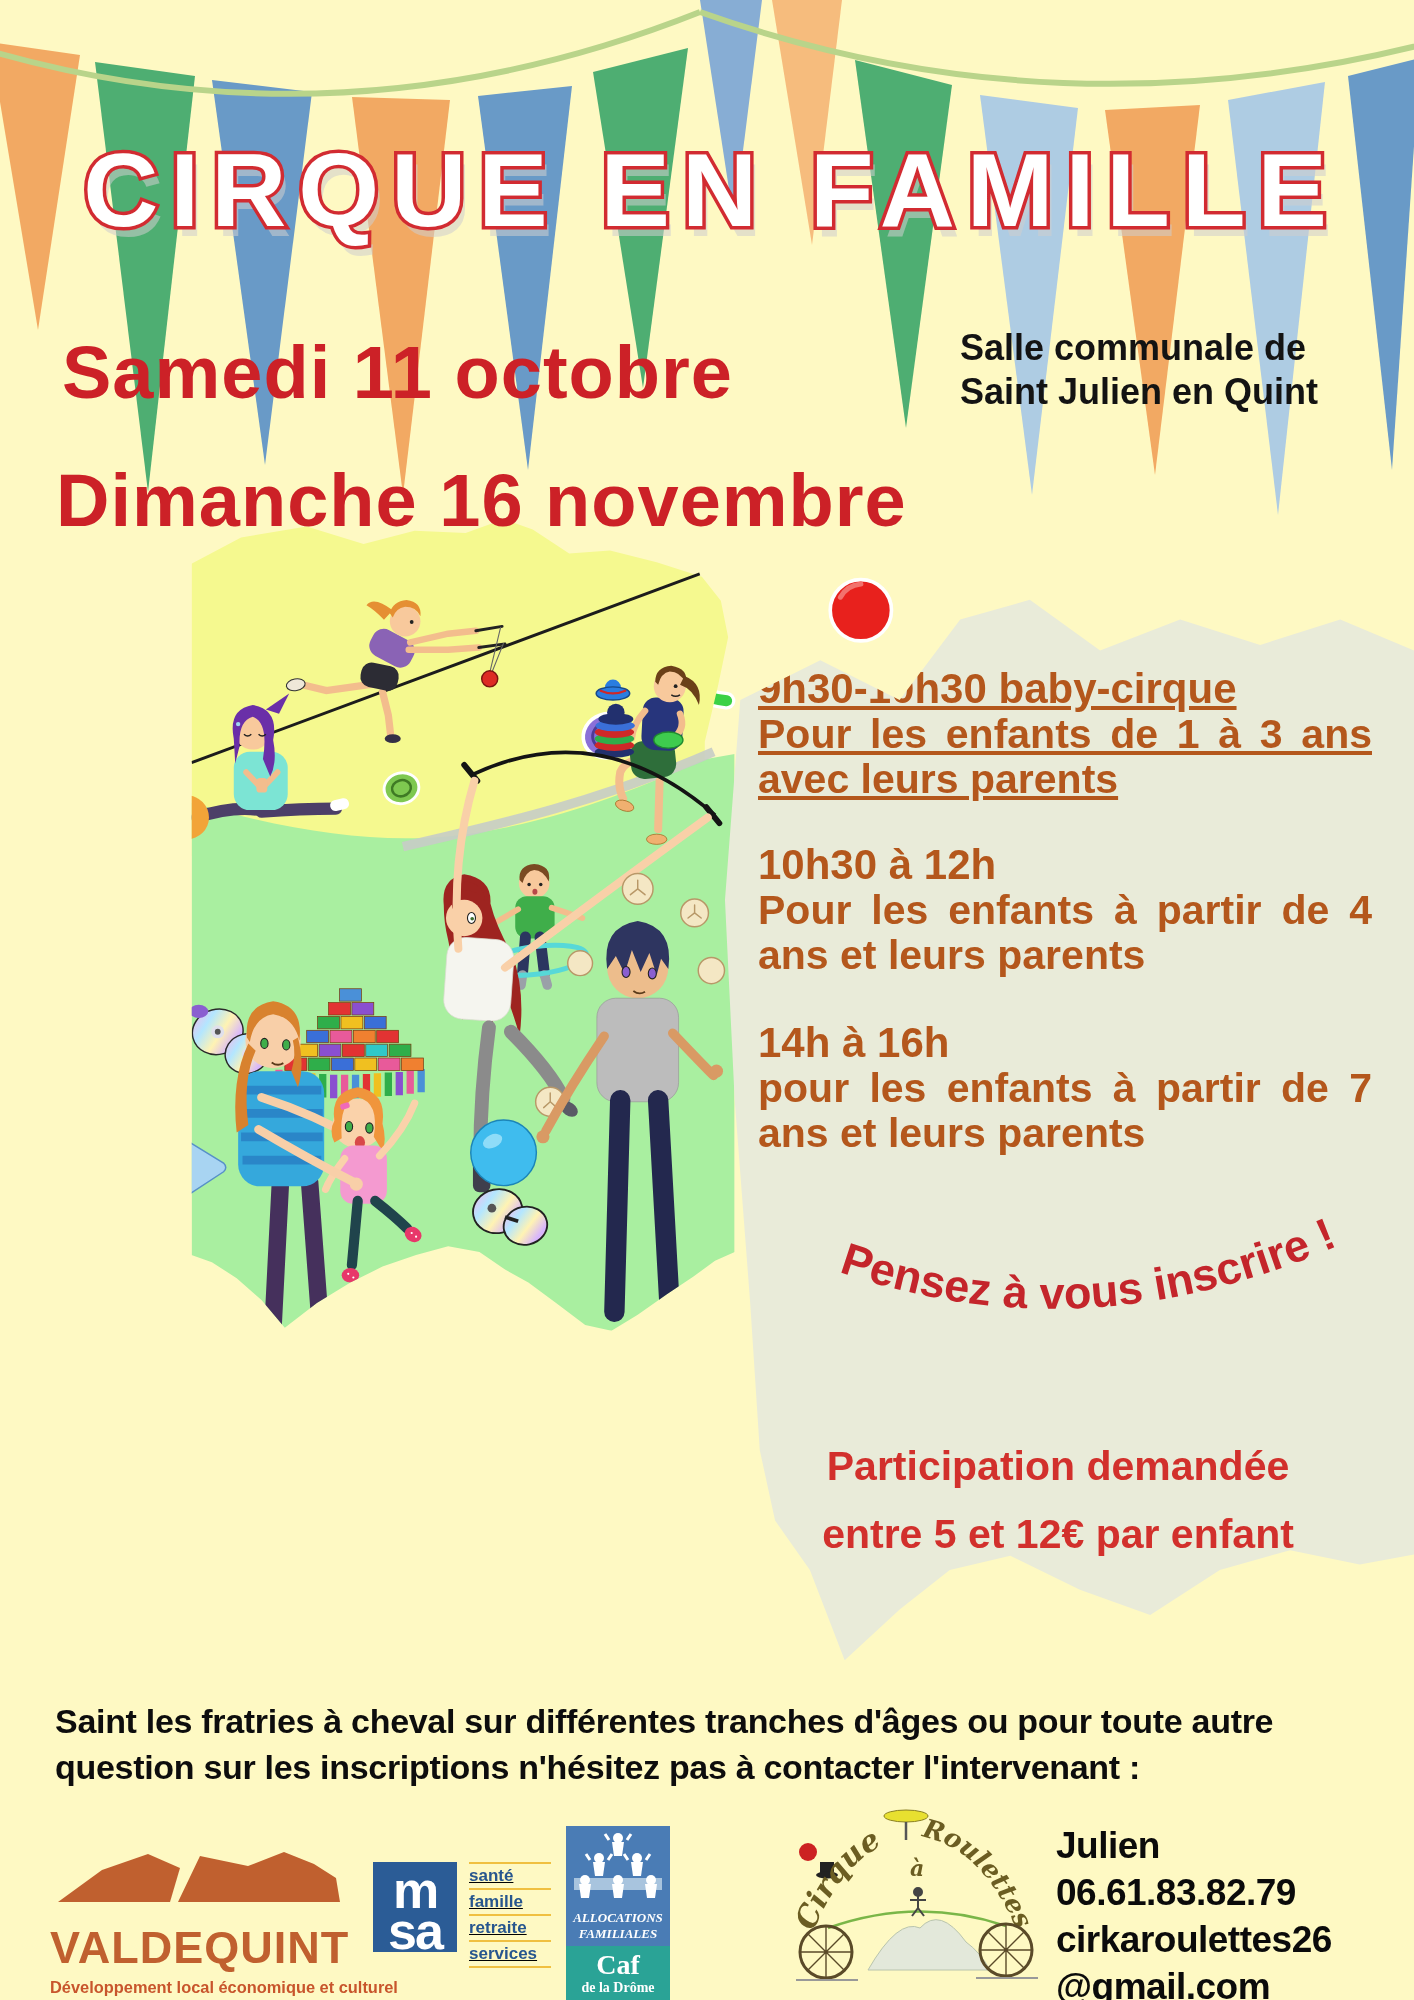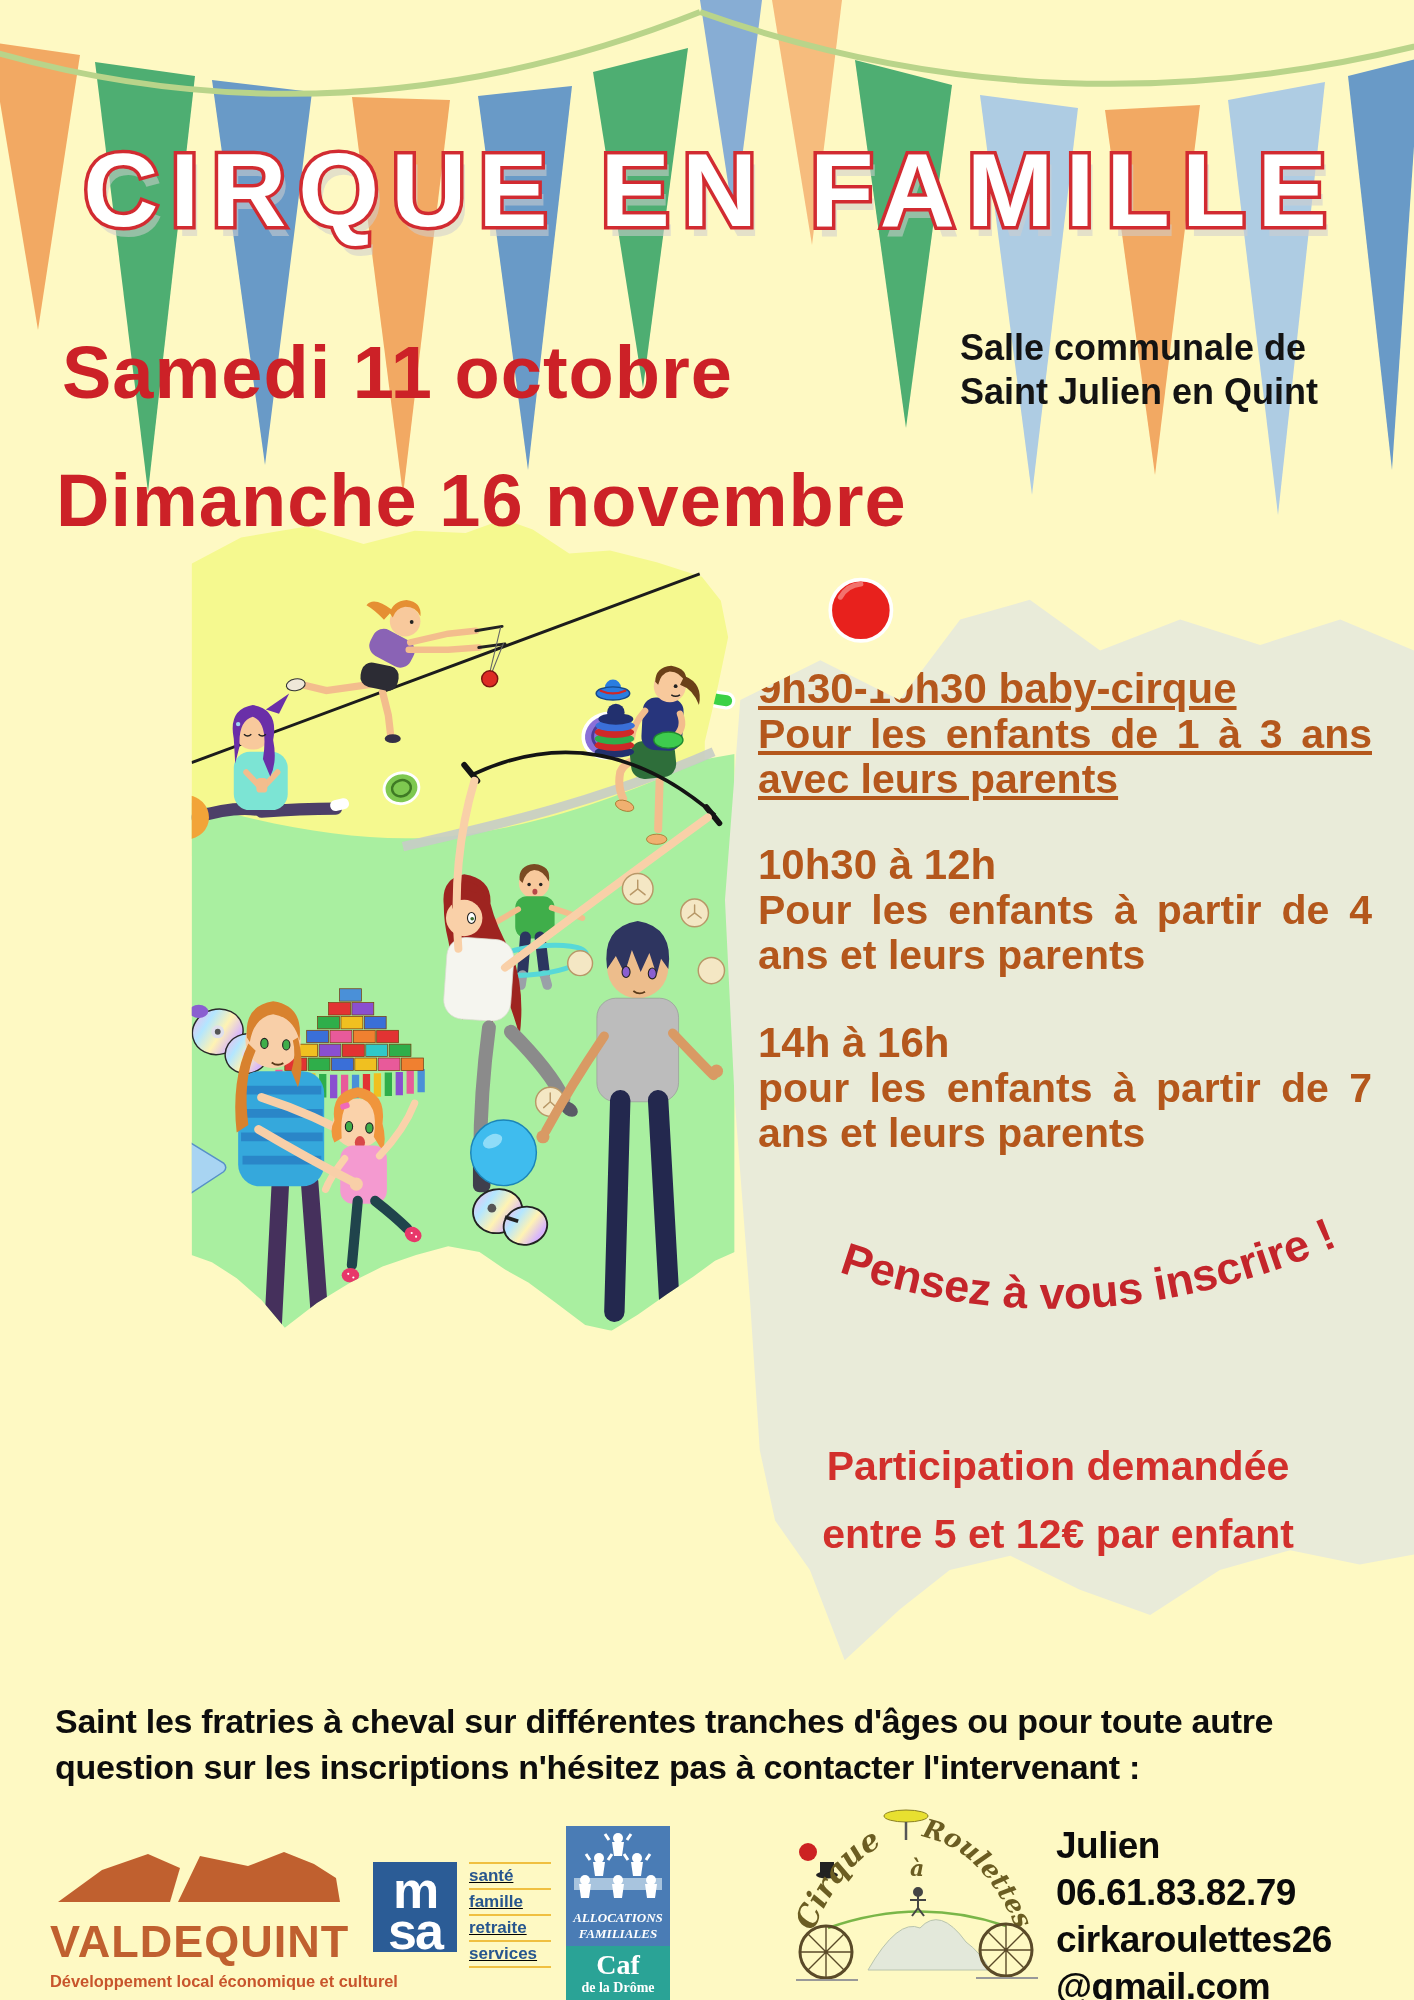--- a/index.html
+++ b/index.html
@@ -31,21 +31,21 @@
   .grp .j{text-align:justify;text-align-last:justify;}
   .g1{top:86px;text-decoration:underline;} .g2{top:262px;} .g3{top:440px;}
   .cta-arc{position:absolute;left:60px;top:600px;}
   .participation{position:absolute;left:40px;top:852px;width:600px;text-align:center;
       color:#d2302c;font-weight:bold;font-size:41px;line-height:68px;}
 
   
   .footer-note{position:absolute;left:55px;top:1698px;width:1320px;color:#0d0d0d;
       font-weight:bold;font-size:34px;line-height:46px;letter-spacing:-0.3px;z-index:3;}
   .valdequint{position:absolute;left:50px;top:1838px;width:300px;z-index:3;}
-  .valdequint .vname{color:#c0602f;font-weight:bold;font-size:45px;letter-spacing:1px;margin-top:6px;}
+  .valdequint .vname{color:#c0602f;font-weight:bold;font-size:45px;letter-spacing:1px;margin-top:12px;}
   .valdequint .vtag{color:#c8552c;font-weight:bold;font-size:16.4px;margin-top:4px;white-space:nowrap;}
   .msa{position:absolute;left:373px;top:1862px;display:flex;gap:12px;z-index:3;}
   .msa-sq{width:84px;height:90px;background:#2b5c96;color:#fff;text-align:center;
       font-weight:bold;line-height:0.78;padding-top:8px;box-sizing:border-box;}
   .msa-sq .m1{font-size:52px;display:block;letter-spacing:-2px;}
   .msa-sq .m2{font-size:52px;display:block;letter-spacing:-2px;}
   .msa-words{display:flex;flex-direction:column;justify-content:center;text-decoration:underline;}
   .msa-words .w{color:#27568e;font-weight:bold;font-size:17px;line-height:20px;
       border-bottom:2px solid #f0c040;padding:2px 14px 2px 0;}
   .msa-words .w:first-child{border-top:2px solid #f0c040;}

